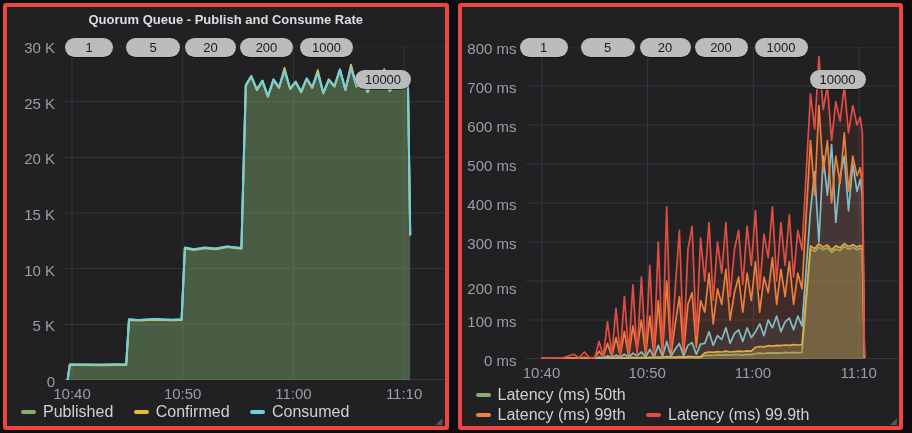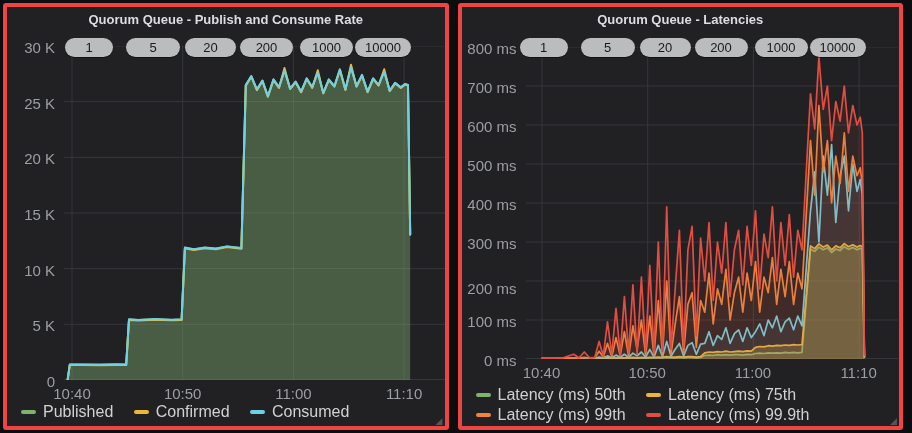--- a/index.html
+++ b/index.html
@@ -10,21 +10,21 @@
   .panel-title{position:absolute;top:5px;left:0;right:0;text-align:center;font-size:13px;
     font-weight:bold;color:#dcdde1;cursor:pointer;}
   .pills{position:absolute;top:31px;left:58px;display:flex;z-index:5;}
   .pill{height:19px;line-height:19px;text-align:center;background:#bbbcbe;color:#1a1a1c;
     border-radius:10px;font-size:13px;font-weight:500;box-shadow:0 1px 0 rgba(0,0,0,0.45);}
   .pill:nth-child(1){width:48px;}
   .pill:nth-child(2){width:54px;margin-left:13px;}
   .pill:nth-child(3){width:51px;margin-left:5px;}
   .pill:nth-child(4){width:53px;margin-left:4px;}
   .pill:nth-child(5){width:53px;margin-left:7px;}
-  .pill:nth-child(6){width:56px;margin-left:2px;}
+  .pill:nth-child(6){width:56px;margin-left:2px;margin-top:32px;}
   .plot{position:absolute;}
   .tick-label{position:absolute;font-size:15px;color:#9b9ea3;pointer-events:none;}
   .y-label{text-align:right;}
   .x-label{text-align:center;width:50px;}
   .legend{position:absolute;left:14px;font-size:16px;color:#d0d1d3;}
   .legend-row{height:16px;line-height:16px;margin-top:4px;white-space:nowrap;}
   .legend-item{display:inline-flex;align-items:center;margin-right:16px;cursor:pointer;}
   .swatch{display:inline-block;width:15px;height:4px;border-radius:2px;margin-right:7px;}
   .resize-handle{position:absolute;right:2px;bottom:0px;color:#55565a;font-size:9px;
     cursor:nwse-resize;line-height:9px;}
@@ -90,21 +90,20 @@
       <div class="tick-label y-label" style="left: 0px; width: 48px; top: 366px;">0</div>
       <div class="tick-label y-label" style="left: 0px; width: 48px; top: 310.333px;">5 K</div>
       <div class="tick-label y-label" style="left: 0px; width: 48px; top: 254.667px;">10 K</div>
       <div class="tick-label y-label" style="left: 0px; width: 48px; top: 199px;">15 K</div>
       <div class="tick-label y-label" style="left: 0px; width: 48px; top: 143.333px;">20 K</div>
       <div class="tick-label y-label" style="left: 0px; width: 48px; top: 87.6667px;">25 K</div>
       <div class="tick-label y-label" style="left: 0px; width: 48px; top: 32px;">30 K</div>
     </div>
 
   <div class="panel">
-    <div class="panel-title">Quorum Queue - Latencies</div>
     <div class="pills">
       <span class="pill">1</span>
       <span class="pill">5</span>
       <span class="pill">20</span>
       <span class="pill">200</span>
       <span class="pill">1000</span>
       <span class="pill">10000</span>
     </div>
     <div class="plot" style="left:64px;top:40px;width:372px;height:312px;">
       <svg width="372" height="312" viewBox="0 0 372 312">
@@ -132,24 +131,20 @@
           <path d="M16.0,312 L16.0,311.2 L26.6,311.2 L37.1,310.8 L47.7,307.3 L53.0,310.8 L58.3,305.0 L63.6,310.8 L68.8,310.4 L73.1,294.4 L77.3,308.9 L81.5,274.9 L85.8,307.3 L90.0,261.3 L94.2,308.1 L98.4,249.6 L102.7,306.1 L106.9,237.9 L111.1,307.3 L115.4,230.1 L119.6,304.2 L123.8,218.4 L128.0,306.1 L132.3,195.0 L136.5,304.2 L140.7,159.9 L145.0,302.3 L149.2,241.8 L153.4,183.3 L157.6,300.3 L161.9,202.8 L166.1,179.4 L170.3,288.6 L174.6,191.1 L178.8,234.0 L183.0,175.5 L187.2,253.5 L191.5,195.0 L195.7,226.2 L199.9,175.5 L204.1,249.6 L208.4,202.8 L212.6,183.3 L216.8,237.9 L221.1,179.4 L225.3,218.4 L229.5,163.8 L233.7,241.8 L238.0,187.2 L242.2,210.6 L246.4,159.9 L250.7,234.0 L254.9,175.5 L259.1,218.4 L263.3,167.7 L267.6,230.1 L271.8,183.3 L276.0,202.8 L284.5,46.8 L288.7,81.9 L292.9,9.8 L297.2,62.4 L301.4,39.0 L305.6,93.6 L309.8,54.6 L314.1,74.1 L318.3,39.0 L322.5,85.8 L326.8,58.5 L331.0,78.0 L334.2,70.2 L336.3,85.8 L338.4,308.1 L338.4,312 Z" fill="#E24D42" fill-opacity="0.09" stroke="none"></path>
           <path d="M16.0,311.2 L26.6,311.2 L37.1,310.8 L47.7,307.3 L53.0,310.8 L58.3,305.0 L63.6,310.8 L68.8,310.4 L73.1,294.4 L77.3,308.9 L81.5,274.9 L85.8,307.3 L90.0,261.3 L94.2,308.1 L98.4,249.6 L102.7,306.1 L106.9,237.9 L111.1,307.3 L115.4,230.1 L119.6,304.2 L123.8,218.4 L128.0,306.1 L132.3,195.0 L136.5,304.2 L140.7,159.9 L145.0,302.3 L149.2,241.8 L153.4,183.3 L157.6,300.3 L161.9,202.8 L166.1,179.4 L170.3,288.6 L174.6,191.1 L178.8,234.0 L183.0,175.5 L187.2,253.5 L191.5,195.0 L195.7,226.2 L199.9,175.5 L204.1,249.6 L208.4,202.8 L212.6,183.3 L216.8,237.9 L221.1,179.4 L225.3,218.4 L229.5,163.8 L233.7,241.8 L238.0,187.2 L242.2,210.6 L246.4,159.9 L250.7,234.0 L254.9,175.5 L259.1,218.4 L263.3,167.7 L267.6,230.1 L271.8,183.3 L276.0,202.8 L284.5,46.8 L288.7,81.9 L292.9,9.8 L297.2,62.4 L301.4,39.0 L305.6,93.6 L309.8,54.6 L314.1,74.1 L318.3,39.0 L322.5,85.8 L326.8,58.5 L331.0,78.0 L334.2,70.2 L336.3,85.8 L338.4,308.1" fill="none" stroke="#E24D42" stroke-width="1.7" stroke-linejoin="round" stroke-linecap="round"></path>
         </svg>
     </div>
     <div class="legend" style="bottom:6px;">
       <div class="legend-row">
         <span class="legend-item">
           <span class="swatch" style="background: rgb(126, 178, 109);"></span>
             <span>Latency (ms) 50th</span>
         </span>
-        <span class="legend-item">
-          <span class="swatch" style="background: rgb(234, 184, 57);"></span>
-            <span>Latency (ms) 75th</span>
-        </span>
       </div>
       <div class="legend-row">
         <span class="legend-item">
           <span class="swatch" style="background: rgb(239, 132, 60);"></span>
             <span>Latency (ms) 99th</span>
         </span>
         <span class="legend-item">
           <span class="swatch" style="background: rgb(226, 77, 66);"></span>
             <span>Latency (ms) 99.9th</span>
         </span>

